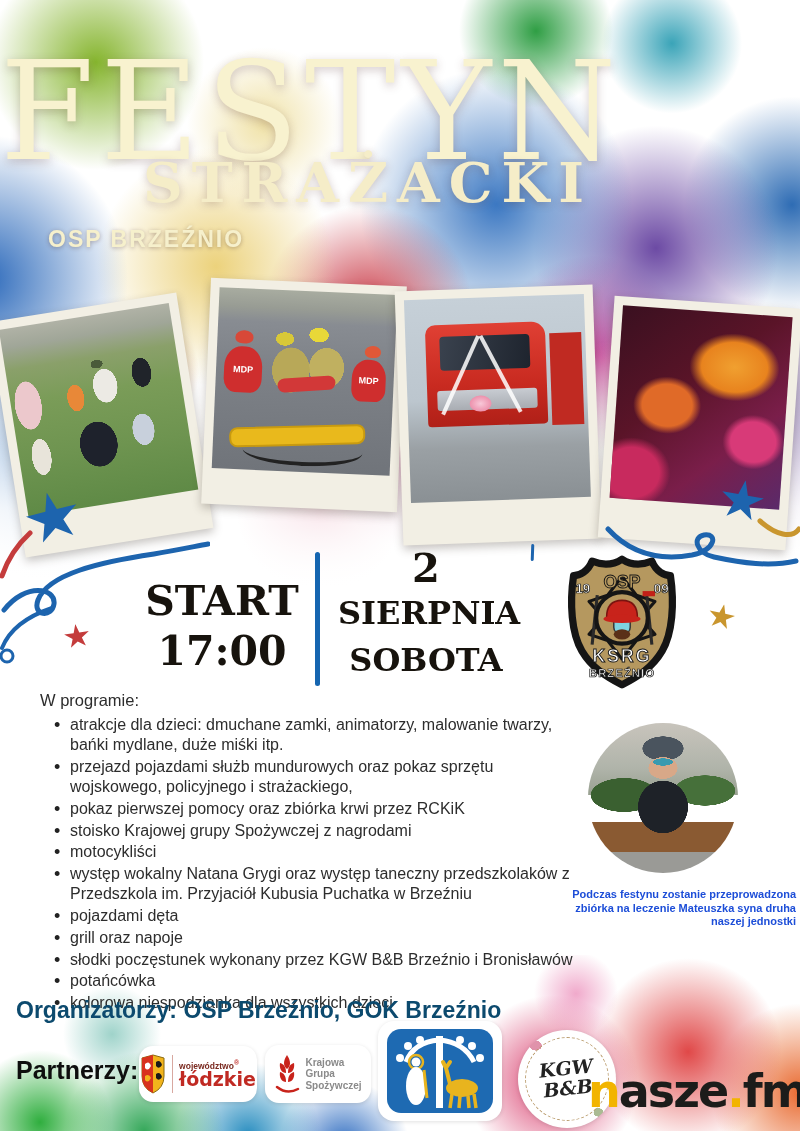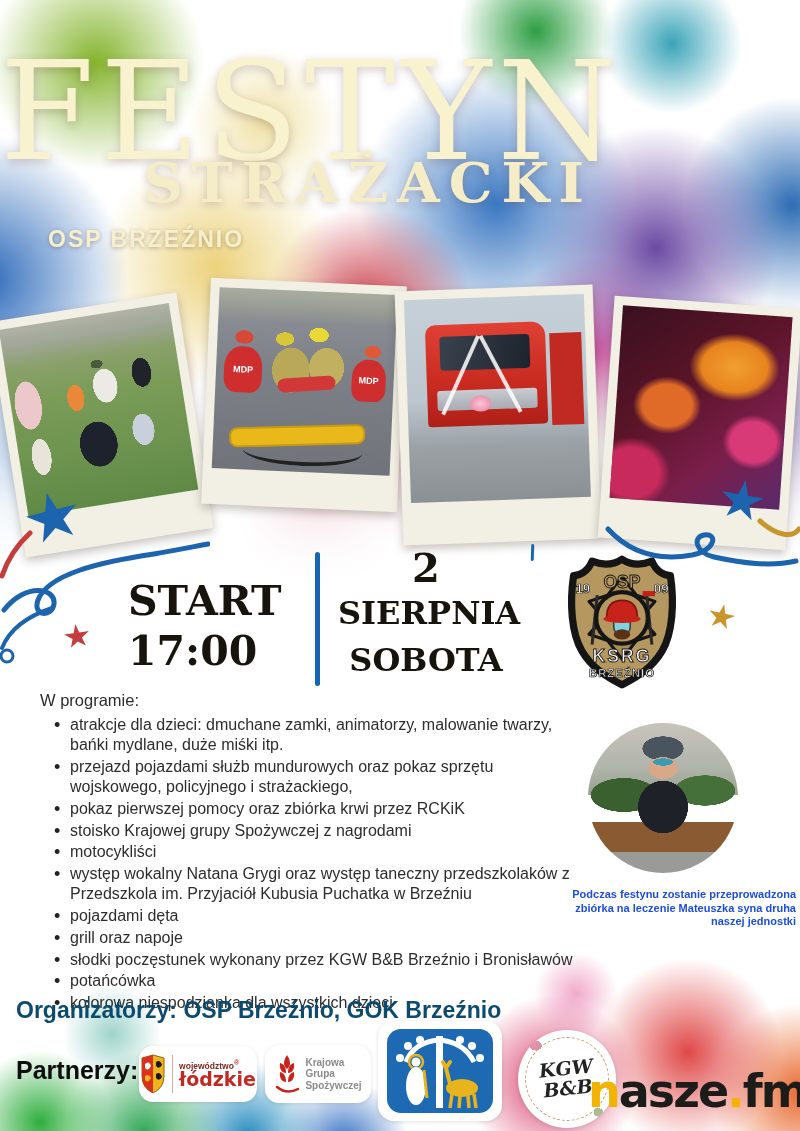--- a/index.html
+++ b/index.html
@@ -126,21 +126,21 @@
   .star-blue-2{left:720px;top:480px;width:44px;height:42px;background:#1d64ae;transform:rotate(10deg);}
   .star-red{left:64px;top:624px;width:26px;height:25px;background:#c43c3c;transform:rotate(-8deg);}
   .star-gold{left:708px;top:604px;width:27px;height:26px;background:#c9962e;transform:rotate(12deg);}
   .swirl{position:absolute;z-index:2;}
   .swirl-left{left:0;top:528px;}
   .swirl-right{left:600px;top:515px;}
   .tick-blue{position:absolute;left:531px;top:544px;width:3px;height:17px;background:#1d64ae;
     border-radius:2px;transform:rotate(2deg);z-index:2;}
 
   
-  .start-block{position:absolute;left:128px;top:576px;width:188px;z-index:2;
+  .start-block{position:absolute;left:128px;top:576px;width:188px;z-index:2;text-align:center;
     font-family:"DejaVu Serif",serif;font-weight:700;font-size:41px;line-height:1.22;color:#17130d;}
   .divider{position:absolute;left:315px;top:552px;width:5px;height:134px;background:#1565b0;
     border-radius:3px;z-index:2;}
   .date-block{position:absolute;left:338px;top:546px;width:176px;z-index:2;text-align:center;
     font-family:"DejaVu Serif",serif;font-weight:700;color:#17130d;}
   .date-day{font-size:40px;line-height:1.1;}
   .date-month{font-size:32px;line-height:1.45;}
   .date-weekday{font-size:32px;line-height:1.5;}
   .badge{position:absolute;left:564px;top:554px;width:116px;height:136px;z-index:2;}
 

